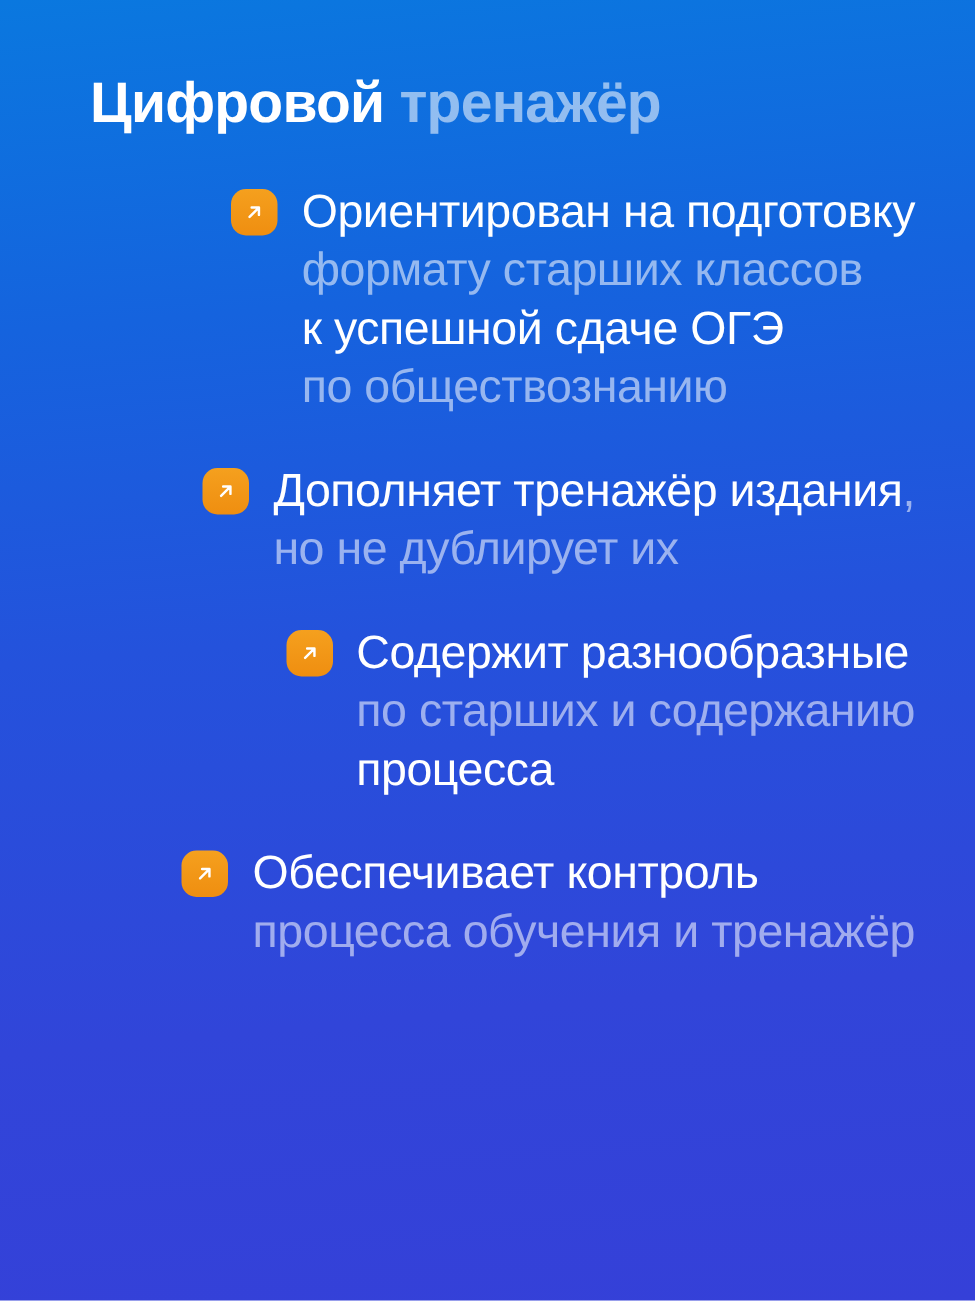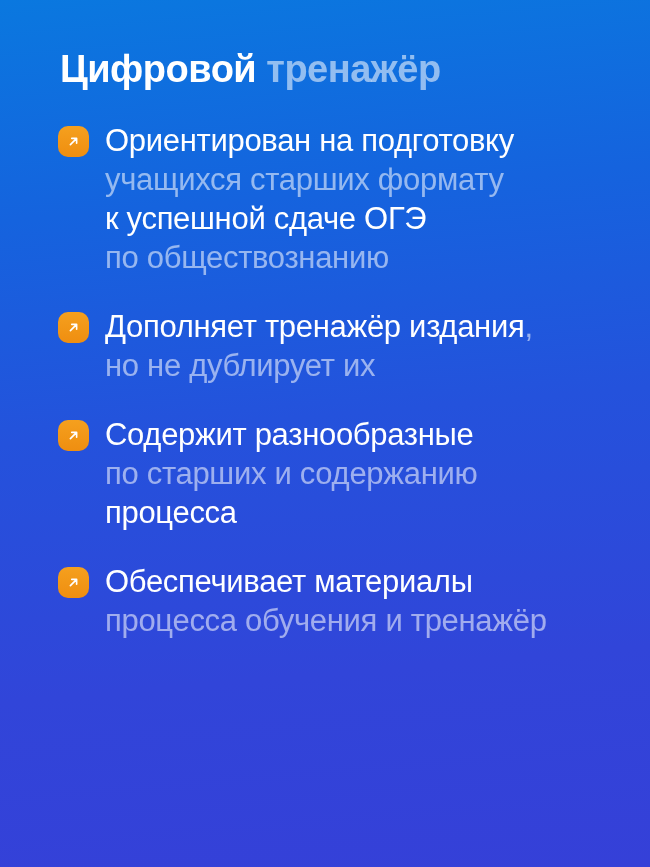--- a/index.html
+++ b/index.html
@@ -42,20 +42,21 @@
   }
   .bullets{
     margin-top:29px;
     display:flex;
     flex-direction:column;
     gap:30px;
   }
   .bullet{
     display:flex;
     align-items:flex-start;
+    justify-content:flex-end;
   }
   .bullet-icon{
     flex:0 0 auto;
     width:31px;height:31px;
     margin-top:5px;
     border-radius:10px;
     background:linear-gradient(180deg,var(--accent-orange) 0%,var(--accent-orange-deep) 100%);
     display:flex;align-items:center;justify-content:center;
   }
   .bullet-icon svg{width:15px;height:15px;display:block;}
@@ -76,21 +77,21 @@
 
   <div class="bullets" id="bullets">
   <div class="bullet">
     <span class="bullet-icon">
       <svg viewBox="0 0 24 24" aria-hidden="true">
         <path d="M7 17 L16.6 7.4 M9.2 7 H17 V14.8" stroke="#FFFFFF" stroke-width="2.6" fill="none" stroke-linecap="round" stroke-linejoin="round"></path>
       </svg>
     </span>
     <div class="bullet-text">
           <div><span class="seg-white">Ориентирован на подготовку</span></div>
-          <div><span class="seg-light">учащихся старших формату</span></div>
+          <div><span class="seg-light">формату старших классов</span></div>
           <div><span class="seg-white">к успешной сдаче ОГЭ</span></div>
           <div><span class="seg-light">по обществознанию</span></div>
         </div>
   </div>
 
   <div class="bullet">
     <span class="bullet-icon">
       <svg viewBox="0 0 24 24" aria-hidden="true">
         <path d="M7 17 L16.6 7.4 M9.2 7 H17 V14.8" stroke="#FFFFFF" stroke-width="2.6" fill="none" stroke-linecap="round" stroke-linejoin="round"></path>
       </svg>
@@ -114,18 +115,18 @@
         </div>
   </div>
 
   <div class="bullet">
     <span class="bullet-icon">
       <svg viewBox="0 0 24 24" aria-hidden="true">
         <path d="M7 17 L16.6 7.4 M9.2 7 H17 V14.8" stroke="#FFFFFF" stroke-width="2.6" fill="none" stroke-linecap="round" stroke-linejoin="round"></path>
       </svg>
     </span>
     <div class="bullet-text">
-          <div><span class="seg-white">Обеспечивает материалы</span></div>
+          <div><span class="seg-white">Обеспечивает контроль</span></div>
           <div><span class="seg-light">процесса обучения и тренажёр</span></div>
         </div>
   </div>
 </div>
 </div>
 
 </body></html>

